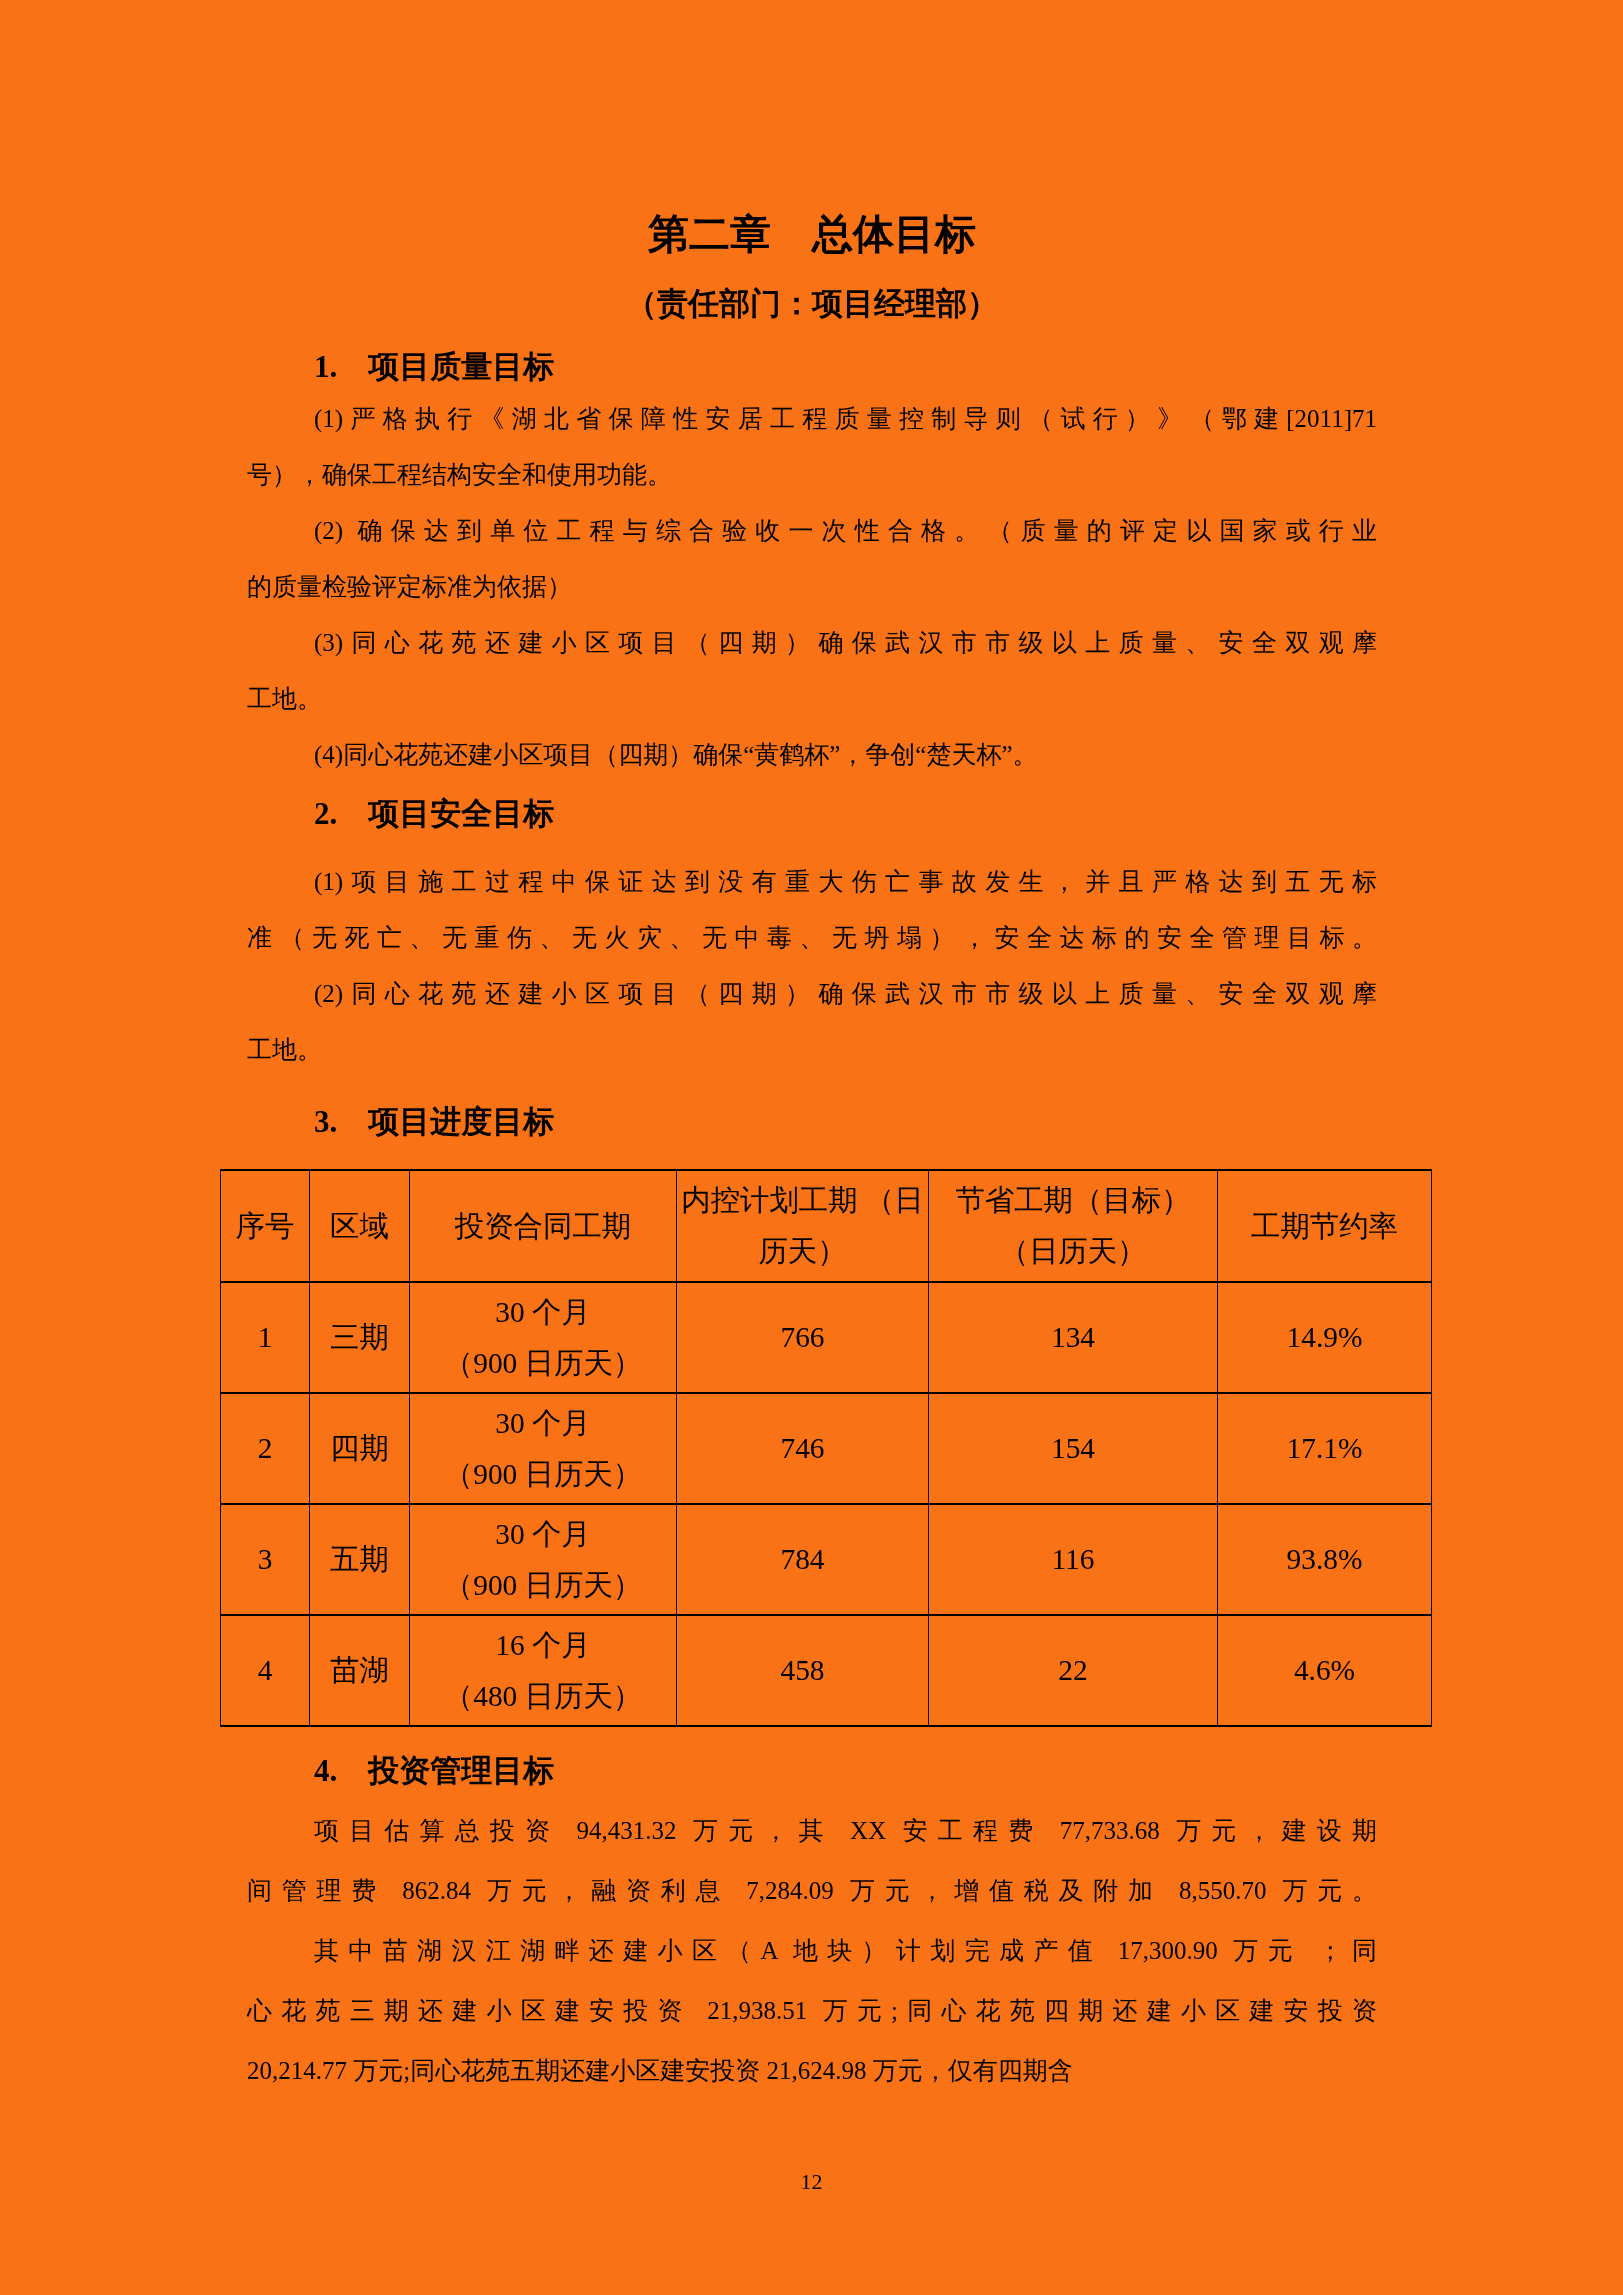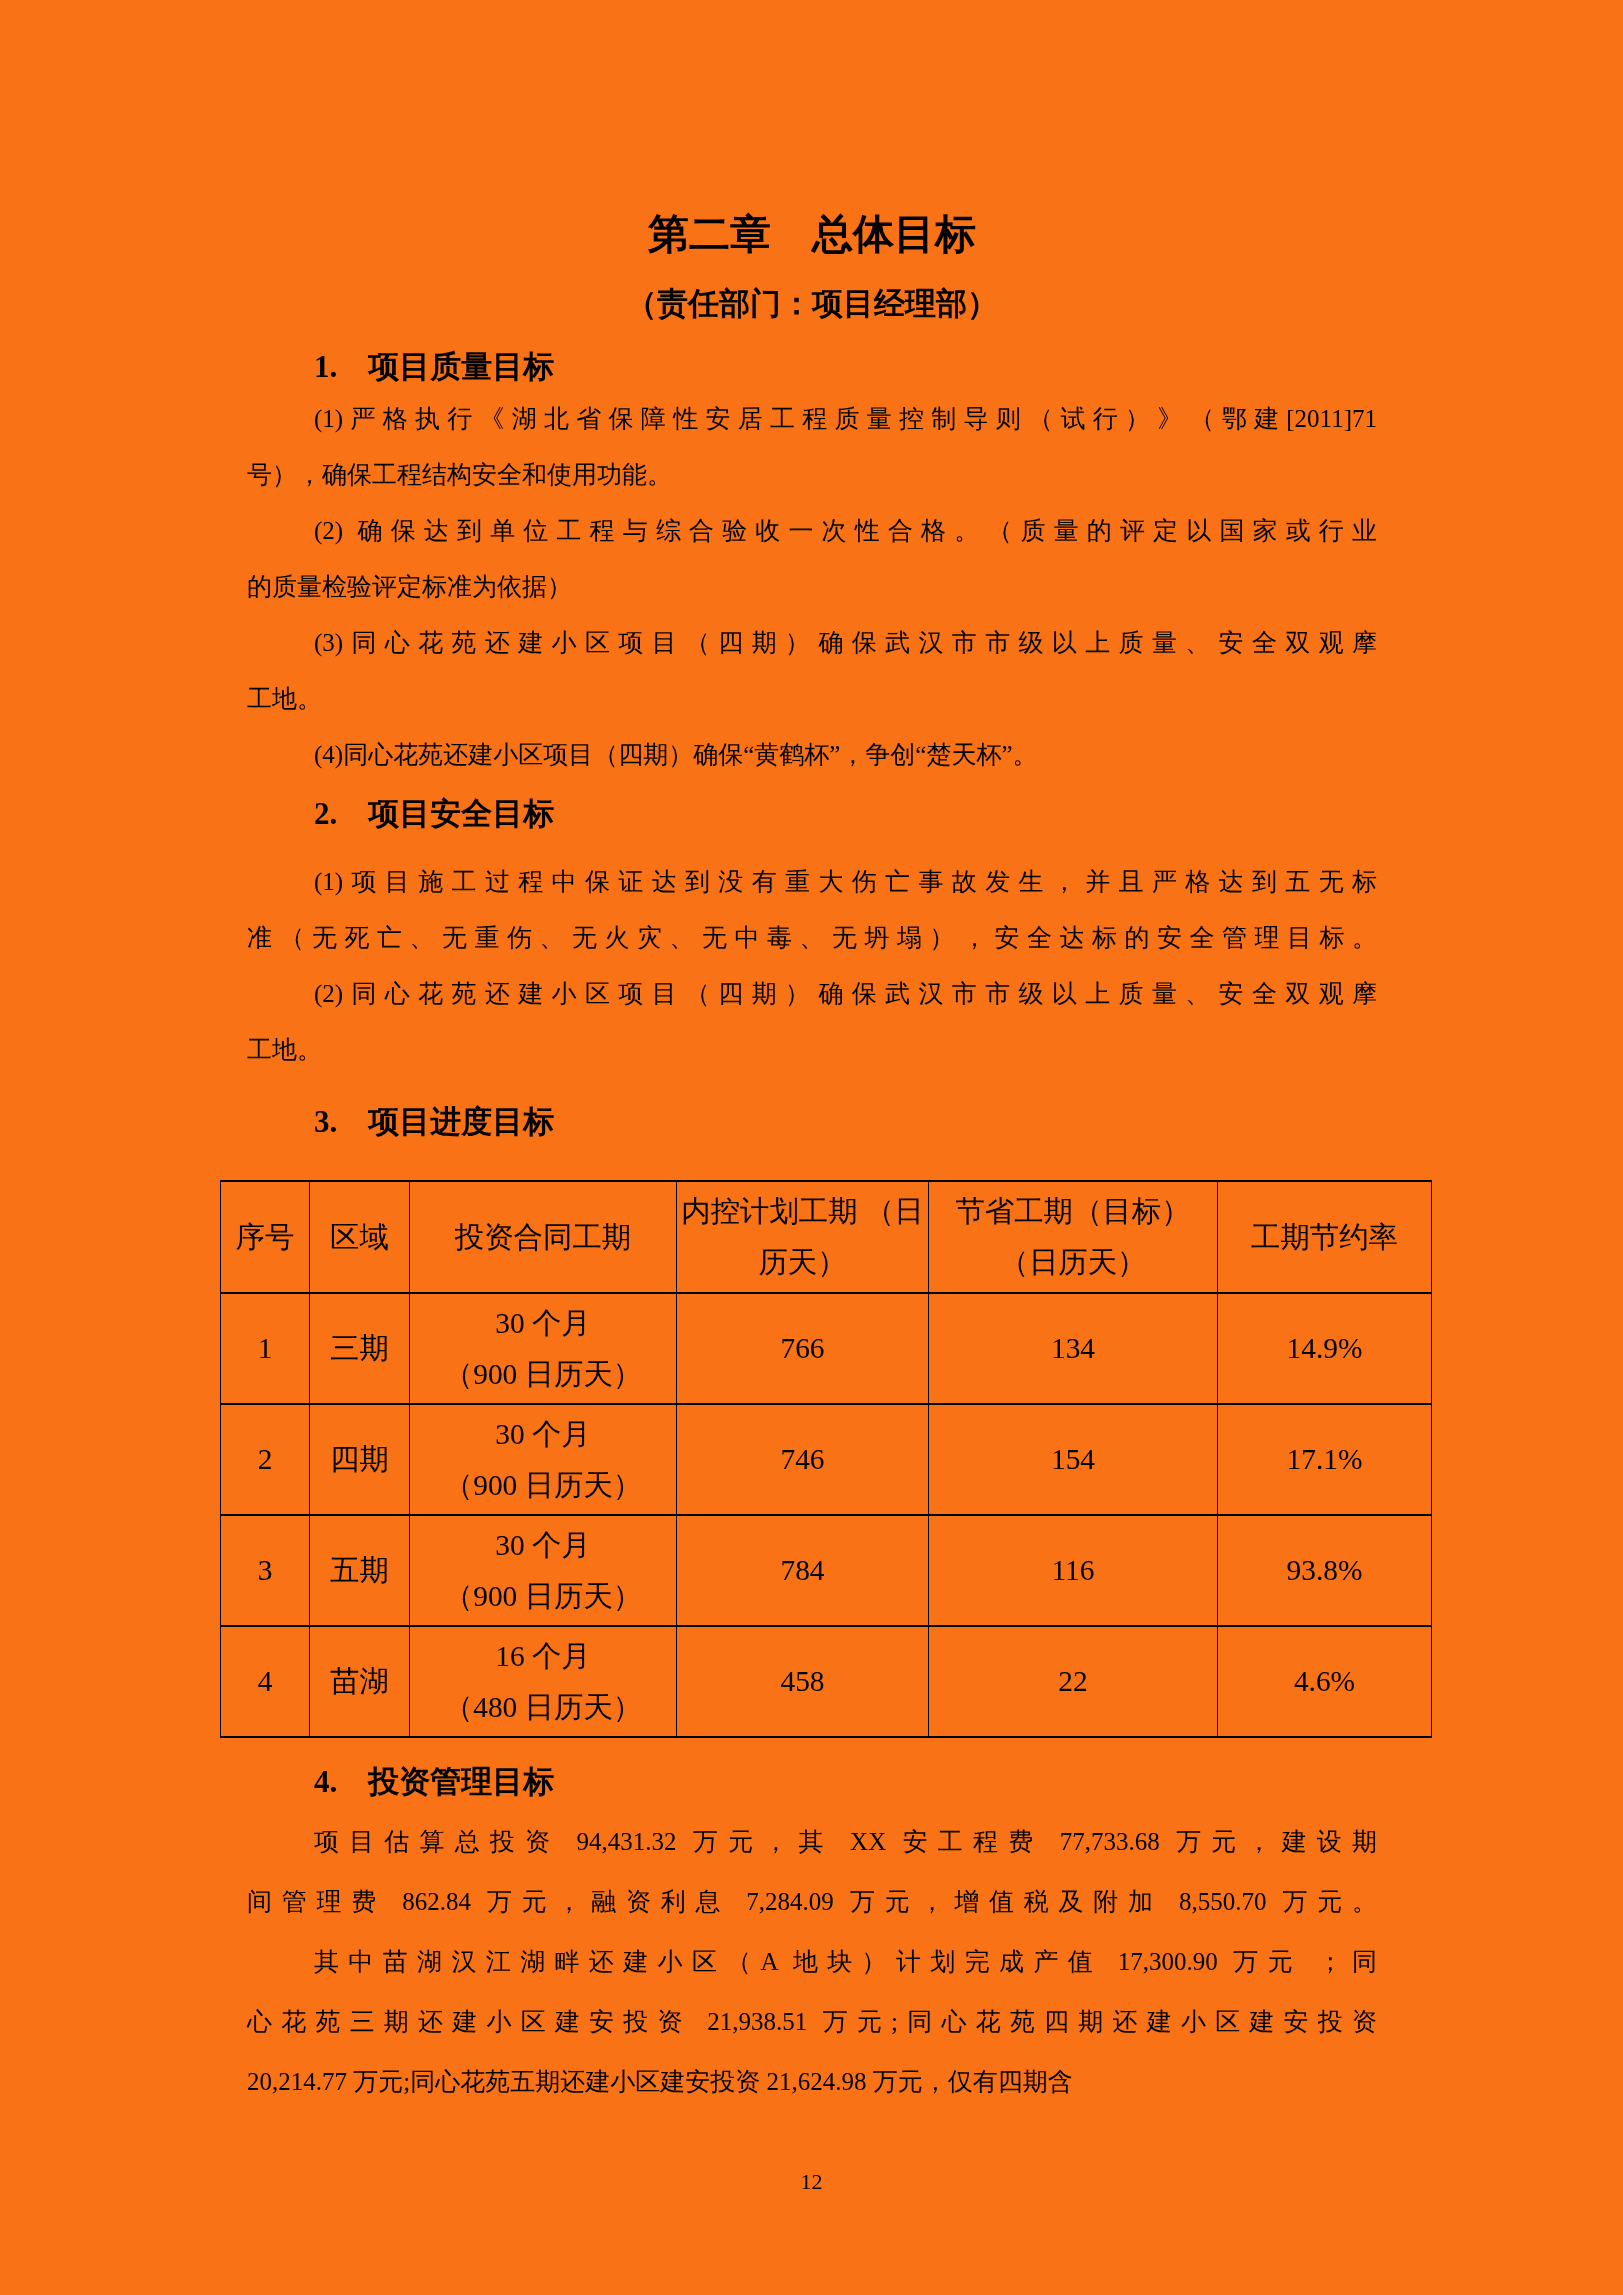--- a/index.html
+++ b/index.html
@@ -33,21 +33,21 @@
   .sec-heading {
     margin: 0;
     font-family: Liberation Serif, serif;
     font-weight: 700;
     font-size: 31px;
     line-height: 35px;
     text-indent: 67px;
   }
   #h-quality    { margin-top: 27.5px; }
   #h-safety     { margin-top: 13px; margin-bottom: 23px; }
-  #h-schedule   { margin-top: 26px; margin-bottom: 41px; }
+  #h-schedule   { margin-top: 26px; margin-bottom: 30px; }
   #h-investment { margin-top: 26px; margin-bottom: 12.4px; }
 
   .para { margin: 0; }
   #p-q1 { margin-top: 7.9px; }
   .bline {
     font-size: 25px;
     line-height: 56px;
     text-align: justify;
     text-align-last: justify;
     text-justify: inter-character;

